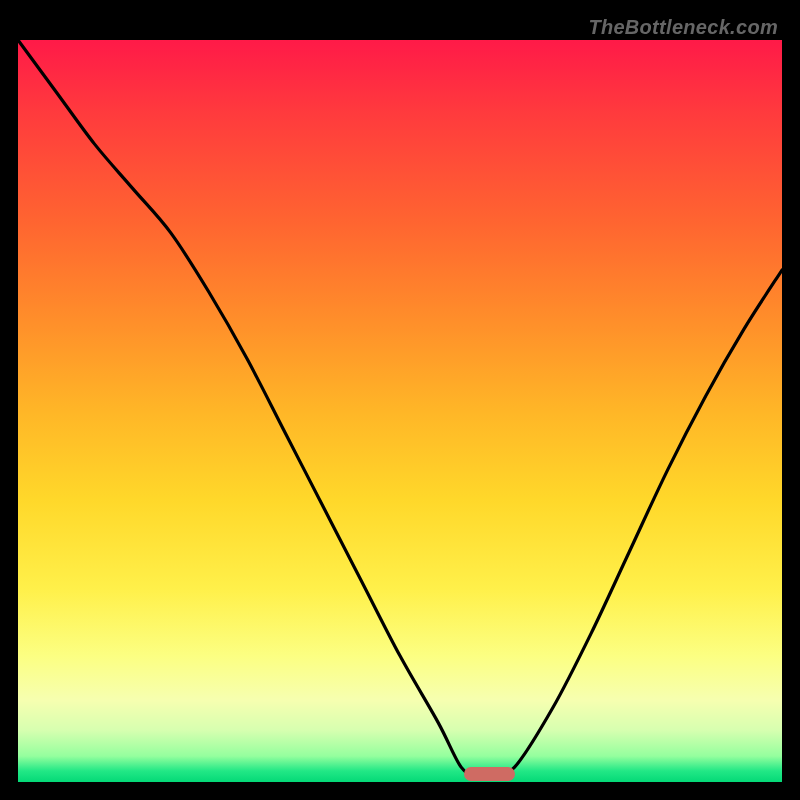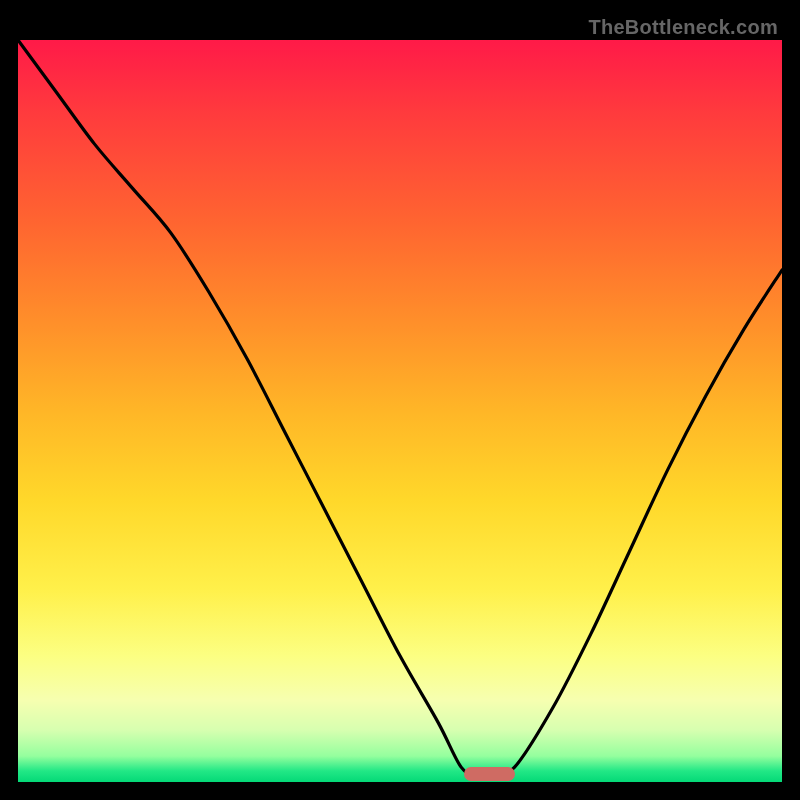--- a/index.html
+++ b/index.html
@@ -10,20 +10,21 @@
     background: #000;
     overflow: hidden;
   }
   .frame {
     position: absolute;
     left: 18px;
     top: 18px;
     width: 764px;
     height: 764px;
     background: #000;
+    font-style: italic;
   }
   .watermark {
     position: absolute;
     top: -2px;
     right: 4px;
     font-family: Arial, Helvetica, sans-serif;
     font-size: 20px;
     font-weight: 600;
     color: #666;
     letter-spacing: 0.3px;

